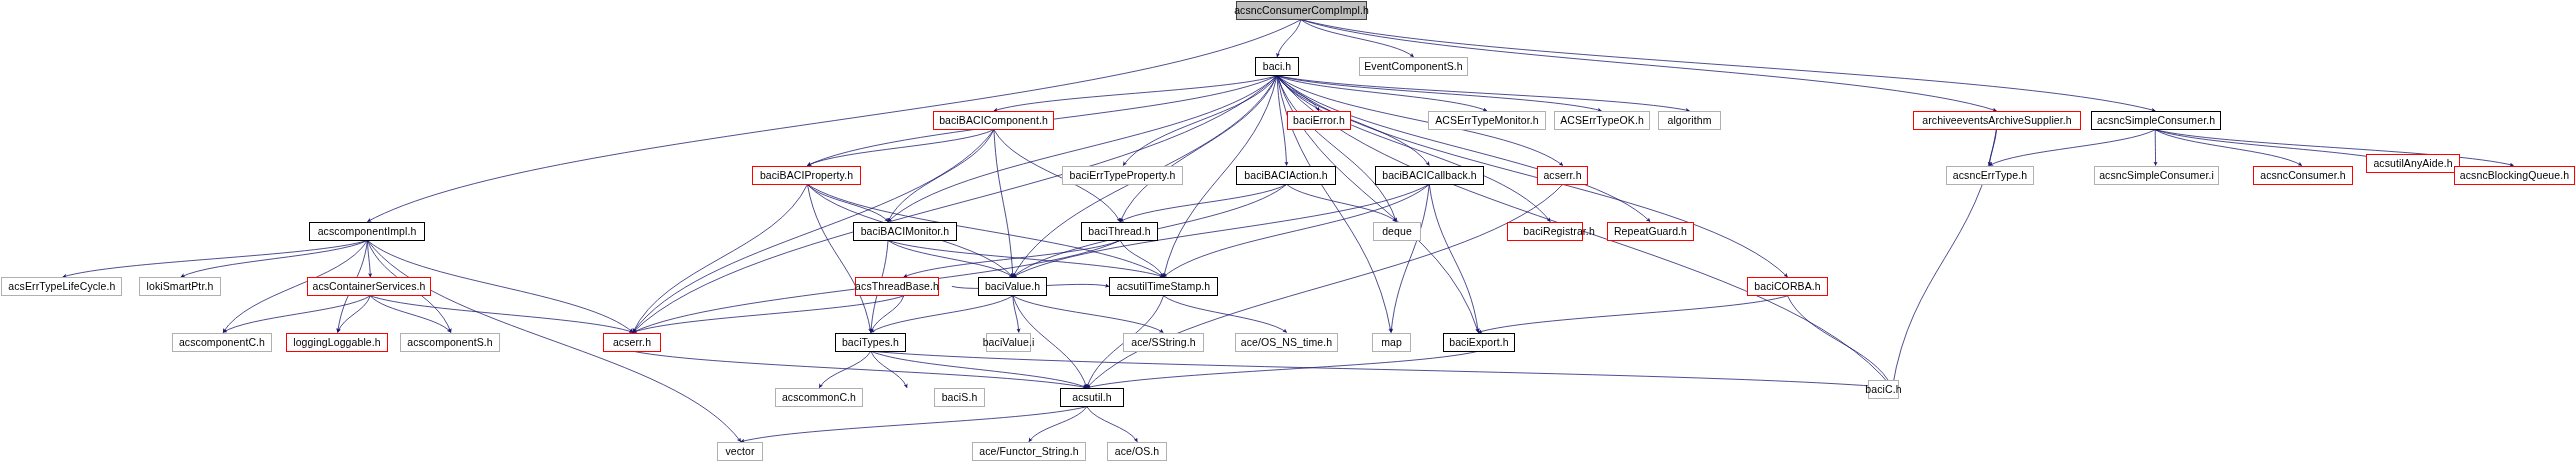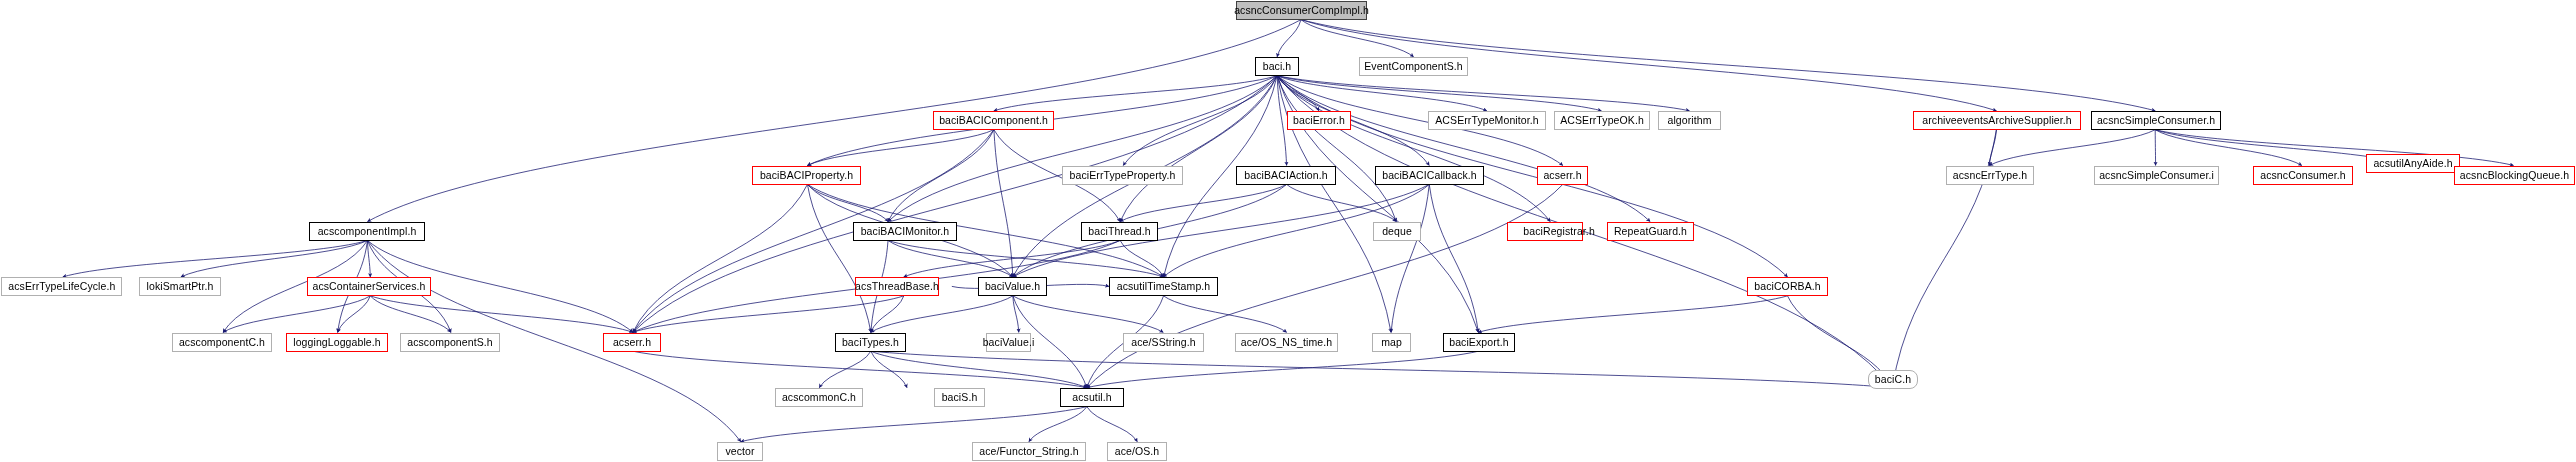--- a/index.html
+++ b/index.html
@@ -286,21 +286,21 @@
       </div>
       <div class="node gray" style="left: 1235px; top: 333px; width: 103px;">
         <span class="node-label">ace/OS_NS_time.h</span>
       </div>
       <div class="node gray" style="left: 1372px; top: 333px; width: 39px;">
         <span class="node-label">map</span>
       </div>
       <div class="node black" style="left: 1443px; top: 333px; width: 72px;">
         <span class="node-label">baciExport.h</span>
       </div>
-      <div class="node gray" style="left: 1868px; top: 370px; width: 50px; border-radius: 8px;">
+      <div class="node gray" style="left: 1868px; top: 380px; width: 31px;">
         <span class="node-label">baciC.h</span>
       </div>
       <div class="node gray" style="left: 775px; top: 388px; width: 88px;">
         <span class="node-label">acscommonC.h</span>
       </div>
       <div class="node gray" style="left: 934px; top: 388px; width: 51px;">
         <span class="node-label">baciS.h</span>
       </div>
       <div class="node black" style="left: 1060px; top: 388px; width: 64px;">
         <span class="node-label">acsutil.h</span>

